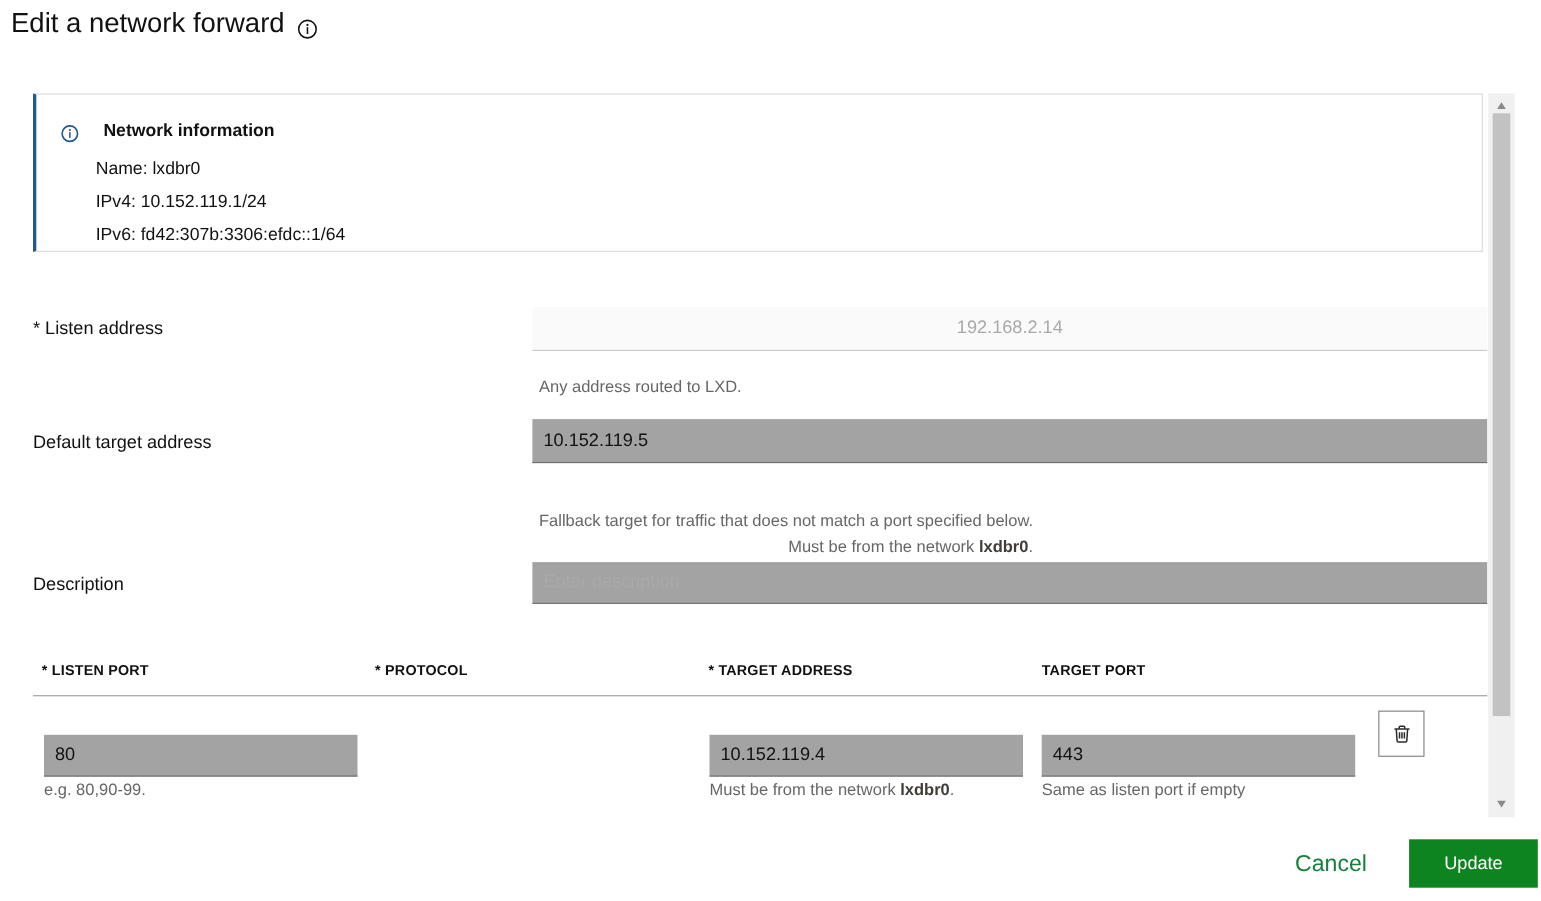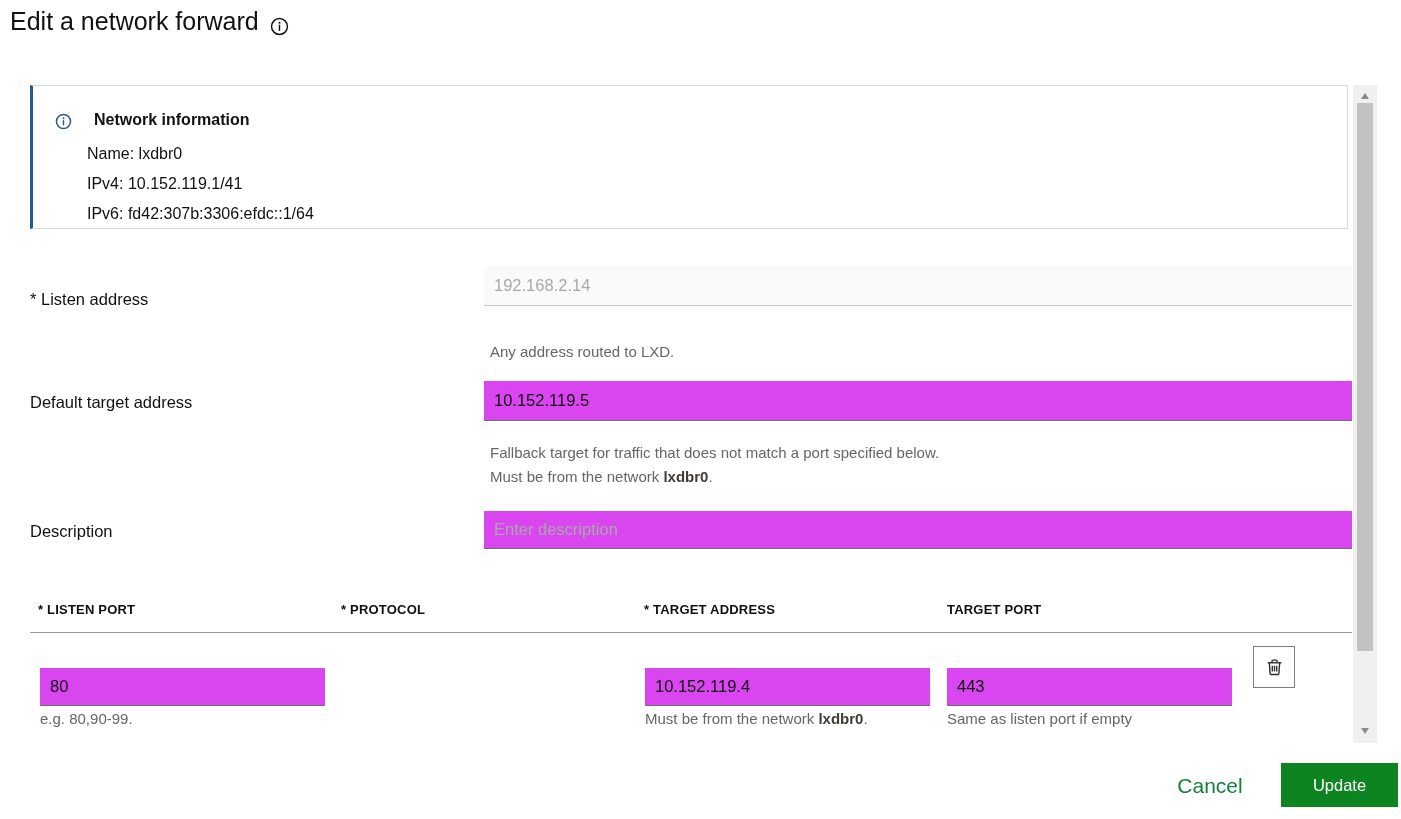--- a/index.html
+++ b/index.html
@@ -17,21 +17,21 @@
     box-sizing:border-box; background:#fff;
     border:1px solid #d9d9d9; border-left:3px solid #24598f;
   }
   .banner-icon { position:absolute; left:22px; top:27px; line-height:0; }
   .banner-title { position:absolute; left:61px; top:25px; font-size:16px; font-weight:700; }
   .banner-lines { position:absolute; left:54px; top:53px; font-size:16px; line-height:30px; color:#111; }
   
   .form-label { position:absolute; left:30px; font-size:16.5px; color:#111; }
   .input {
     position:absolute; box-sizing:border-box; height:40px; width:868px; left:484px;
-    background:#d946ef; border:0; border-bottom:1px solid #6e6e6e;
+    background:#a3a3a3; border:0; border-bottom:1px solid #6e6e6e;
     padding:0 10px; font-size:16.5px; font-family:inherit; color:#111; outline:none;
   }
   .input::placeholder { color:#a9a9a9; }
   .input.disabled { color:#a9a9a9; background:#fafafa; border-bottom-color:#c6c6c6; }
   .help { position:absolute; font-size:15px; color:#666; line-height:24px; }
   .net-bold { font-weight:700; color:#403c38; }
   
   .th { position:absolute; top:602px; font-size:13px; font-weight:700; color:#101010; letter-spacing:0.2px; }
   .table-rule { position:absolute; left:30px; top:632px; width:1322px; height:1px; background:#9b9b9b; }
   .cell-input { width:285px; top:668px; height:38px; }
@@ -82,32 +82,32 @@
     <span class="banner-icon">
       <svg width="17" height="17" viewBox="0 0 16 16">
           <circle cx="8" cy="8" r="6.6" fill="none" stroke="#24598f" stroke-width="1.4"></circle>
           <circle cx="8" cy="4.9" r="0.9" fill="#24598f"></circle>
           <rect x="7.35" y="6.7" width="1.3" height="4.9" fill="#24598f"></rect>
         </svg>
     </span>
     <div class="banner-title">Network information</div>
     <div class="banner-lines">
       <div>Name: lxdbr0</div>
-      <div>IPv4: 10.152.119.1/41</div>
+      <div>IPv4: 10.152.119.1/24</div>
       <div>IPv6: fd42:307b:3306:efdc::1/64</div>
     </div>
   </div>
 
   <div class="form-label" style="top:290px;">* Listen address</div>
-  <input class="input disabled" style="top: 266px;" disabled="" value="192.168.2.14">
+  <input class="input disabled" style="top: 279px; text-align: center;" disabled="" value="192.168.2.14">
   <div class="help" style="left:490px; top:340px;">Any address routed to LXD.</div>
 
   <div class="form-label" style="top:393px;">Default target address</div>
   <input class="input" style="top: 381px;" value="10.152.119.5">
-  <div class="help" style="left:490px; top:441px;">
+  <div class="help" style="left:490px; top:462px;text-align:right;">
     <div>Fallback target for traffic that does not match a port specified below.</div>
     <div><span>Must be from the network </span><span class="net-bold">lxdbr0</span><span>.</span></div>
   </div>
 
   <div class="form-label" style="top:522px;">Description</div>
   <input class="input" style="top: 511px; height: 38px;" placeholder="Enter description">
 
   <div class="th" style="left:38px;">* LISTEN PORT</div>
   <div class="th" style="left:341px;">* PROTOCOL</div>
   <div class="th" style="left:644px;">* TARGET ADDRESS</div>

